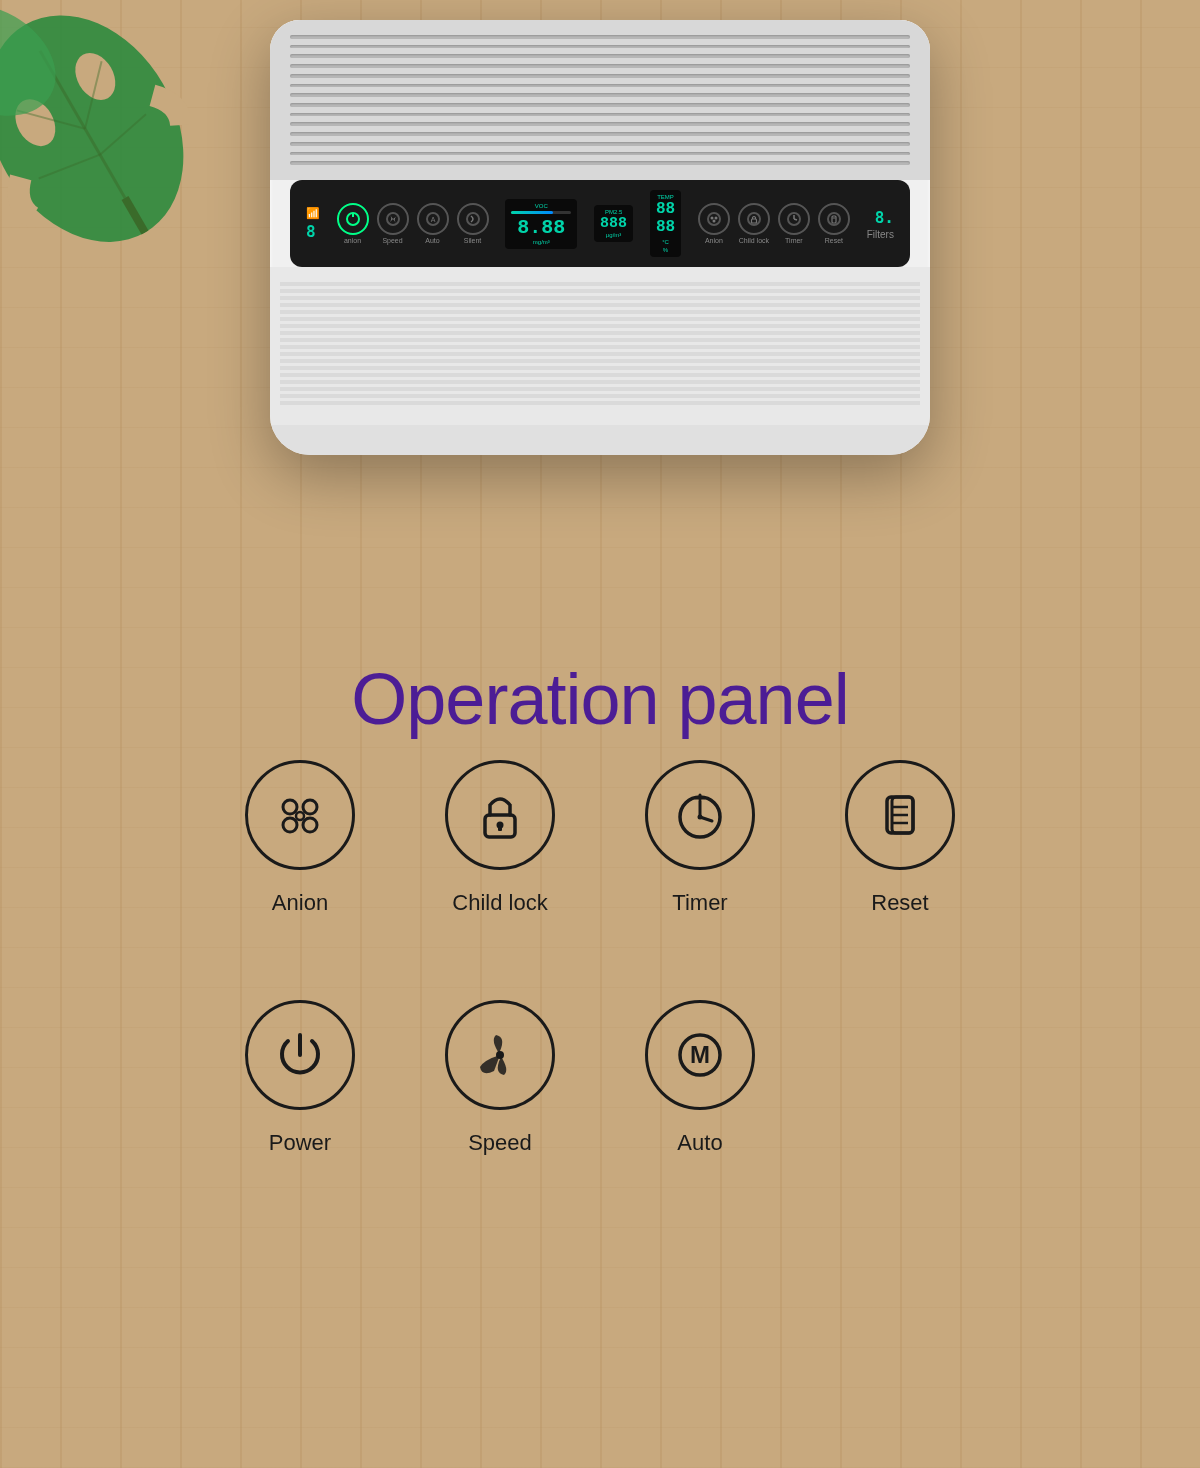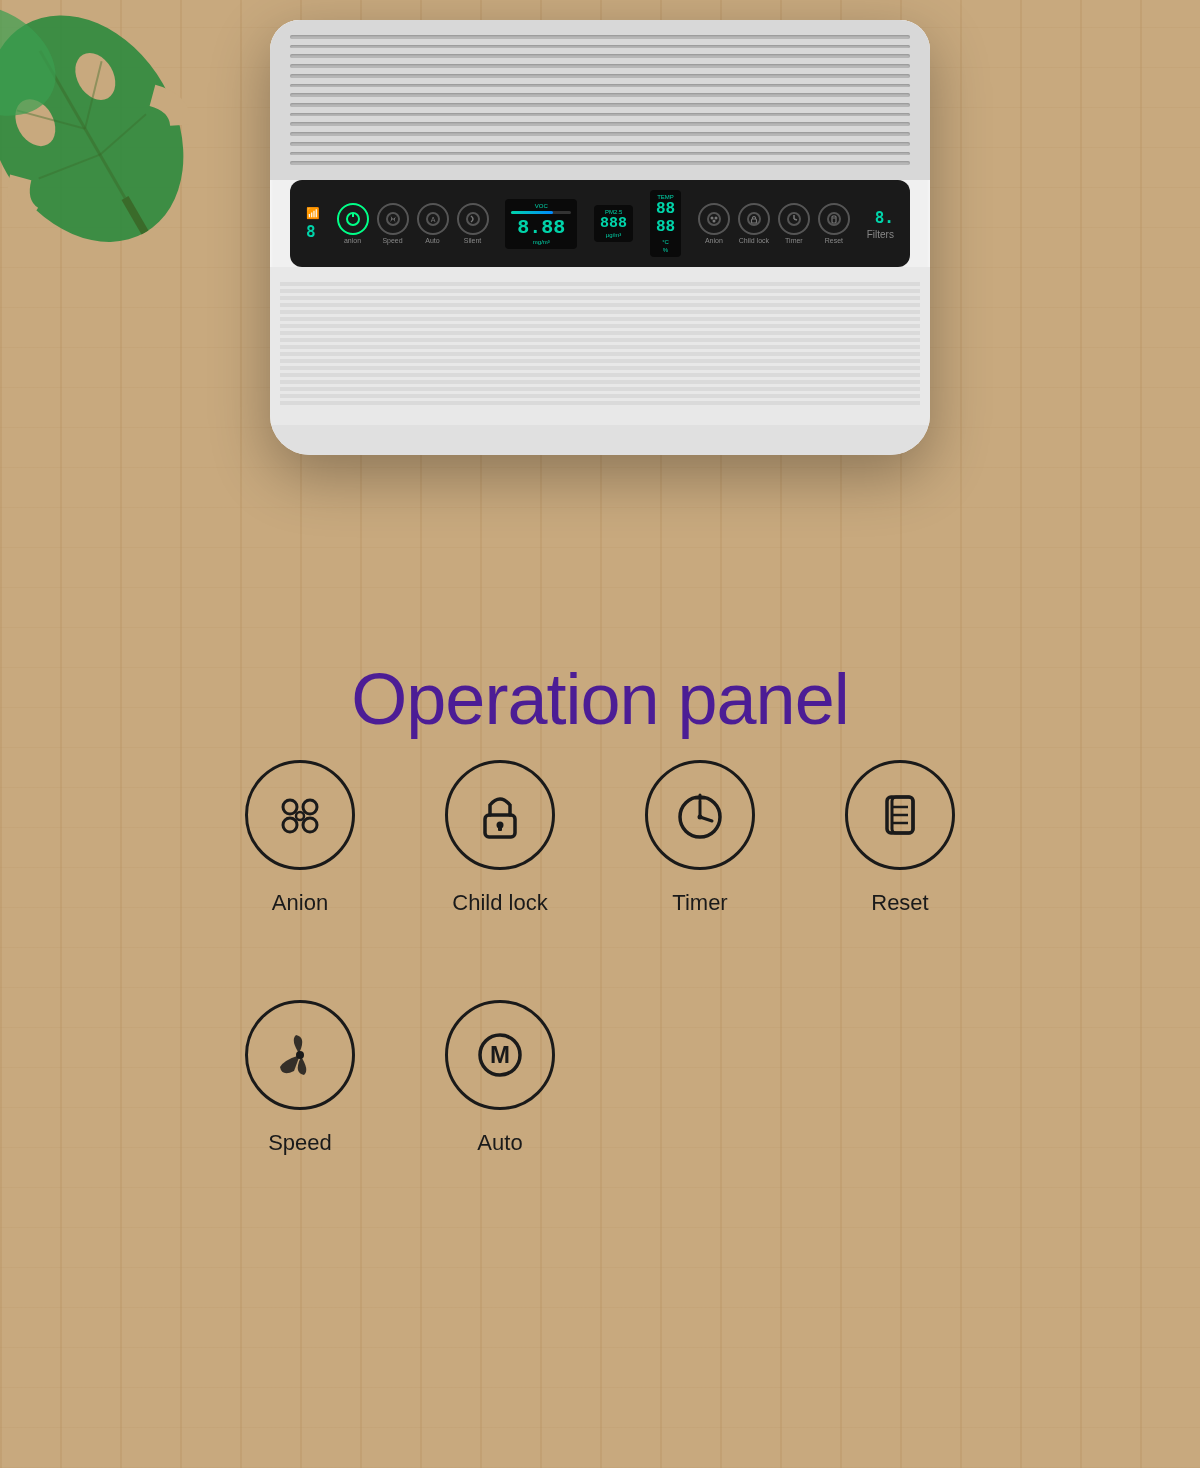--- a/index.html
+++ b/index.html
@@ -522,20 +522,31 @@
         <rect x="22" y="12" width="21" height="36" rx="4" fill="none" stroke="#1a1a1a" stroke-width="3"></rect>
 
         <line x1="22" y1="22" x2="38" y2="22" stroke="#1a1a1a" stroke-width="2.5"></line>
         <line x1="22" y1="30" x2="38" y2="30" stroke="#1a1a1a" stroke-width="2.5"></line>
         <line x1="22" y1="38" x2="38" y2="38" stroke="#1a1a1a" stroke-width="2.5"></line>
       </svg>
     </div>
     <span class="icon-label">Reset</span>
   </div>
 
+  <div class="icon-item">
+    <div class="icon-circle">
+      <svg class="icon-svg" viewBox="0 0 60 60" xmlns="http://www.w3.org/2000/svg">
+
+        <path d="M18 16 A18 18 0 1 0 42 16" fill="none" stroke="#1a1a1a" stroke-width="4" stroke-linecap="round"></path>
+
+        <line x1="30" y1="10" x2="30" y2="30" stroke="#1a1a1a" stroke-width="4" stroke-linecap="round"></line>
+      </svg>
+    </div>
+    <span class="icon-label">Power</span>
+  </div>
 
   <div class="icon-item">
     <div class="icon-circle">
       <svg class="icon-svg" viewBox="0 0 60 60" xmlns="http://www.w3.org/2000/svg">
 
         <circle cx="30" cy="30" r="4" fill="#1a1a1a"></circle>
 
         <path d="M30 30 Q20 15 26 10 Q36 12 30 26" fill="#1a1a1a" opacity="0.85"></path>
 
         <path d="M30 30 Q40 45 34 50 Q24 48 30 34" fill="#1a1a1a" opacity="0.85"></path>

